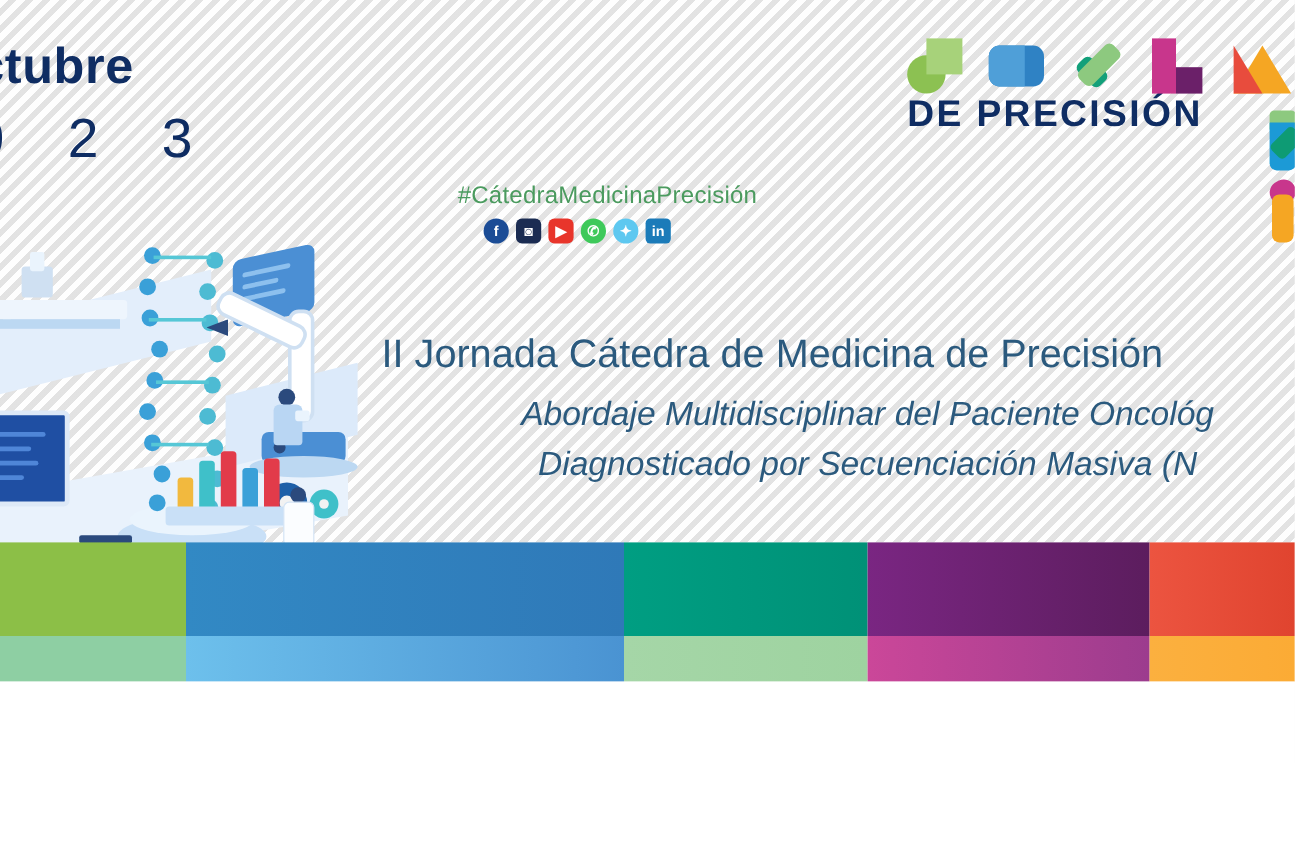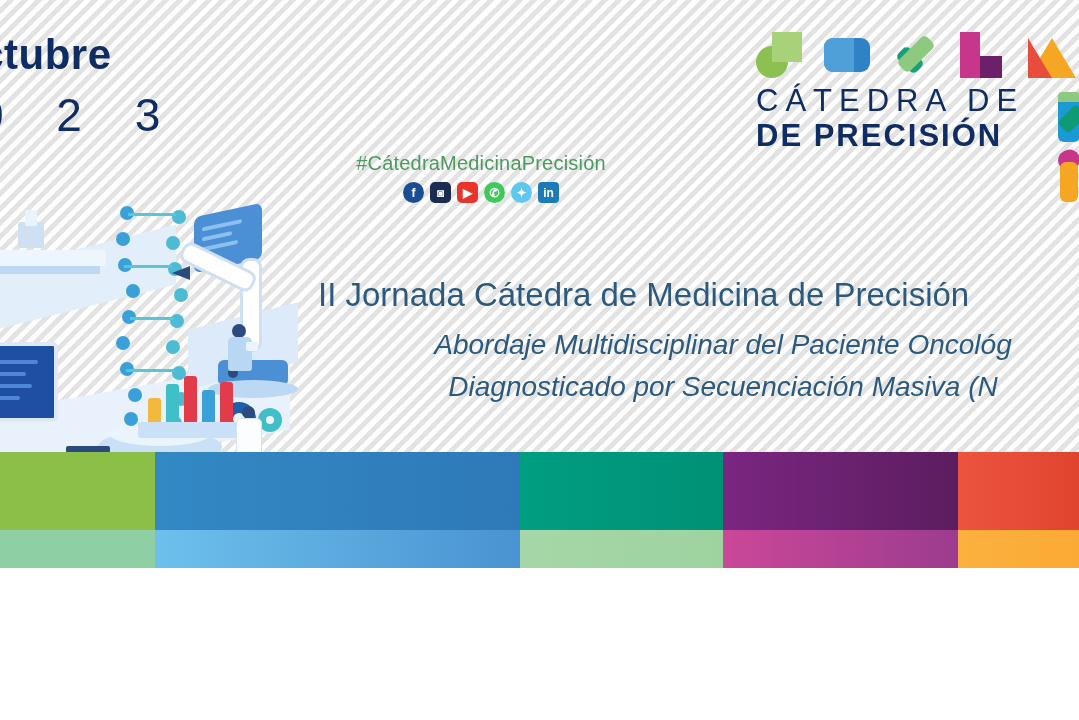--- a/index.html
+++ b/index.html
@@ -24,21 +24,21 @@
   .date-line1{
     font-size:42px;font-weight:bold;letter-spacing:.5px;line-height:1;
     white-space:nowrap;
   }
   .date-line2{
     font-size:46px;font-weight:normal;letter-spacing:20px;line-height:1;
     margin-top:16px;margin-left:24px;white-space:nowrap;
   }
 
   
-  .hashtag-wrap{position:absolute;left:331px;top:152px;width:300px;text-align:center;}
+  .hashtag-wrap{position:absolute;left:331px;top:152px;width:300px;text-align:right;}
   .hashtag{
     font-size:20px;color:#4b9b5f;letter-spacing:.2px;white-space:nowrap;
   }
   .social-row{display:flex;gap:6px;justify-content:center;margin-top:7px;}
   .soc{width:21px;height:21px;border-radius:4px;display:flex;align-items:center;
        justify-content:center;color:#fff;font-size:12px;font-weight:bold;}
   .soc-fb{background:#1b4c96;border-radius:50%;}
   .soc-ig{background:#1b2c52;border-radius:5px;}
   .soc-yt{background:#e8352b;border-radius:5px;}
   .soc-wa{background:#3ec95a;border-radius:50%;}
@@ -181,21 +181,20 @@
         </div>
       <div class="cmp-ico ic4">
           <i class="tall"></i>
           <i class="short"></i>
         </div>
       <div class="cmp-ico ic5">
           <i class="t1"></i>
           <i class="t2"></i>
         </div>
     </div>
-    <div class="cmp-t1">CÁTEDRA DE</div>
     <div class="cmp-t3">DE PRECISIÓN</div>
   </div>
 
   <div class="edge-marks">
     <div class="em em1">
         <i class="p1"></i>
         <i class="p2"></i>
         <i class="p3"></i>
       </div>
     <div class="em em2">

